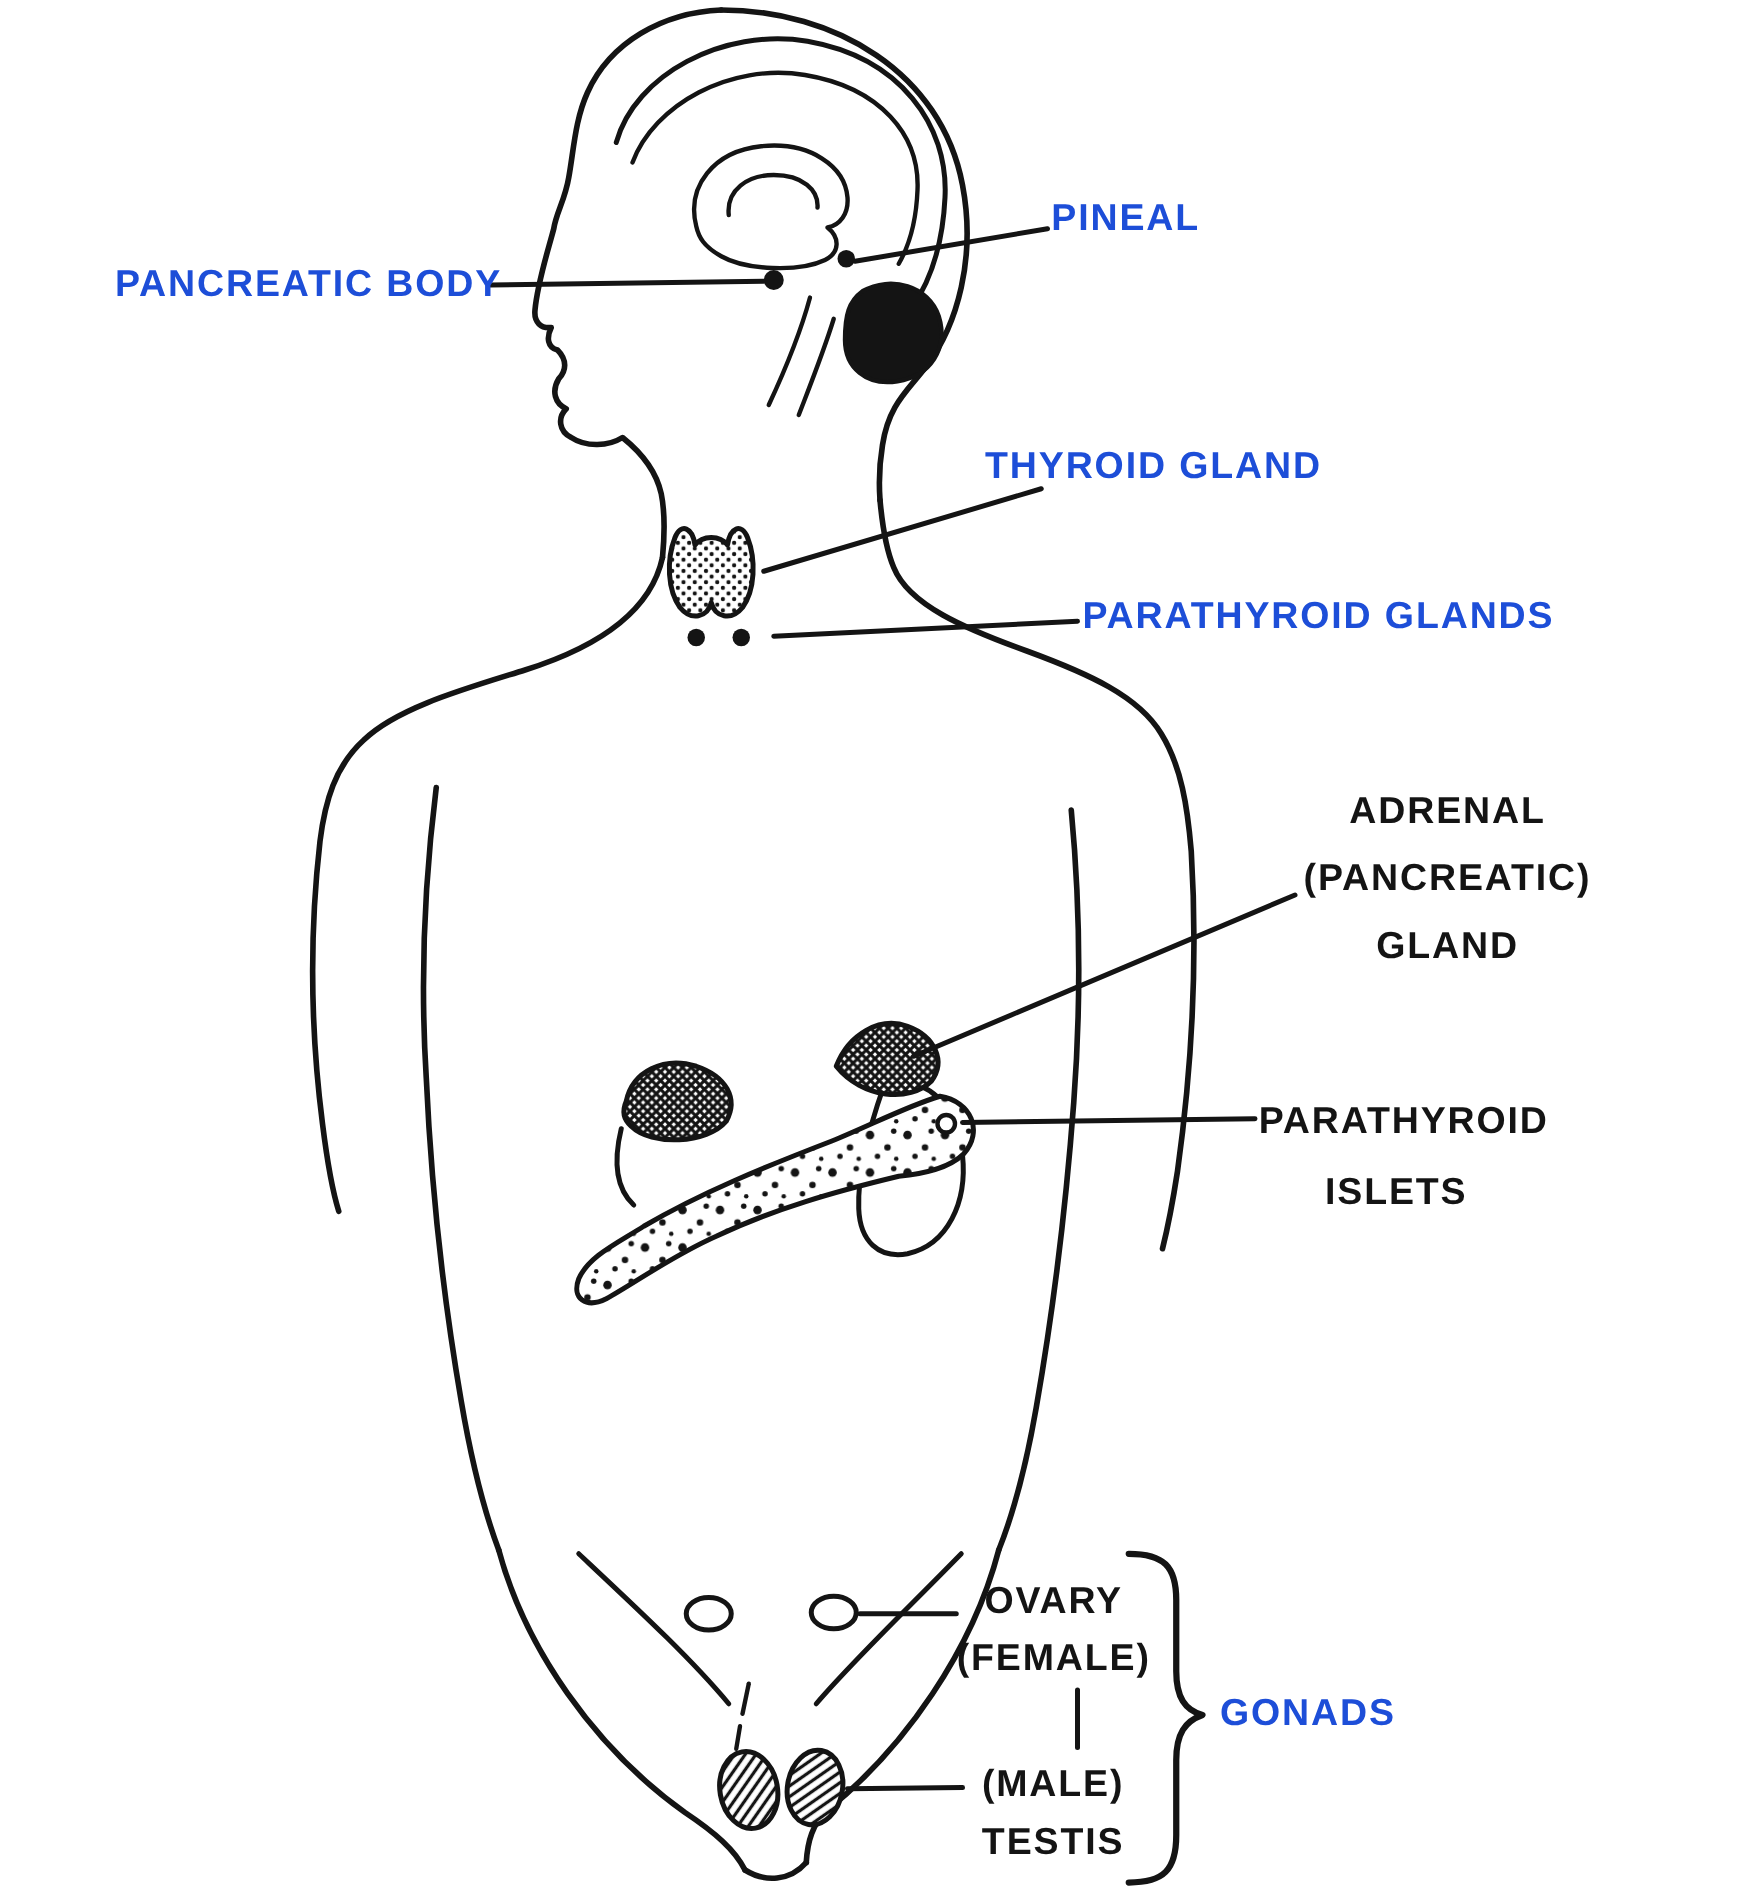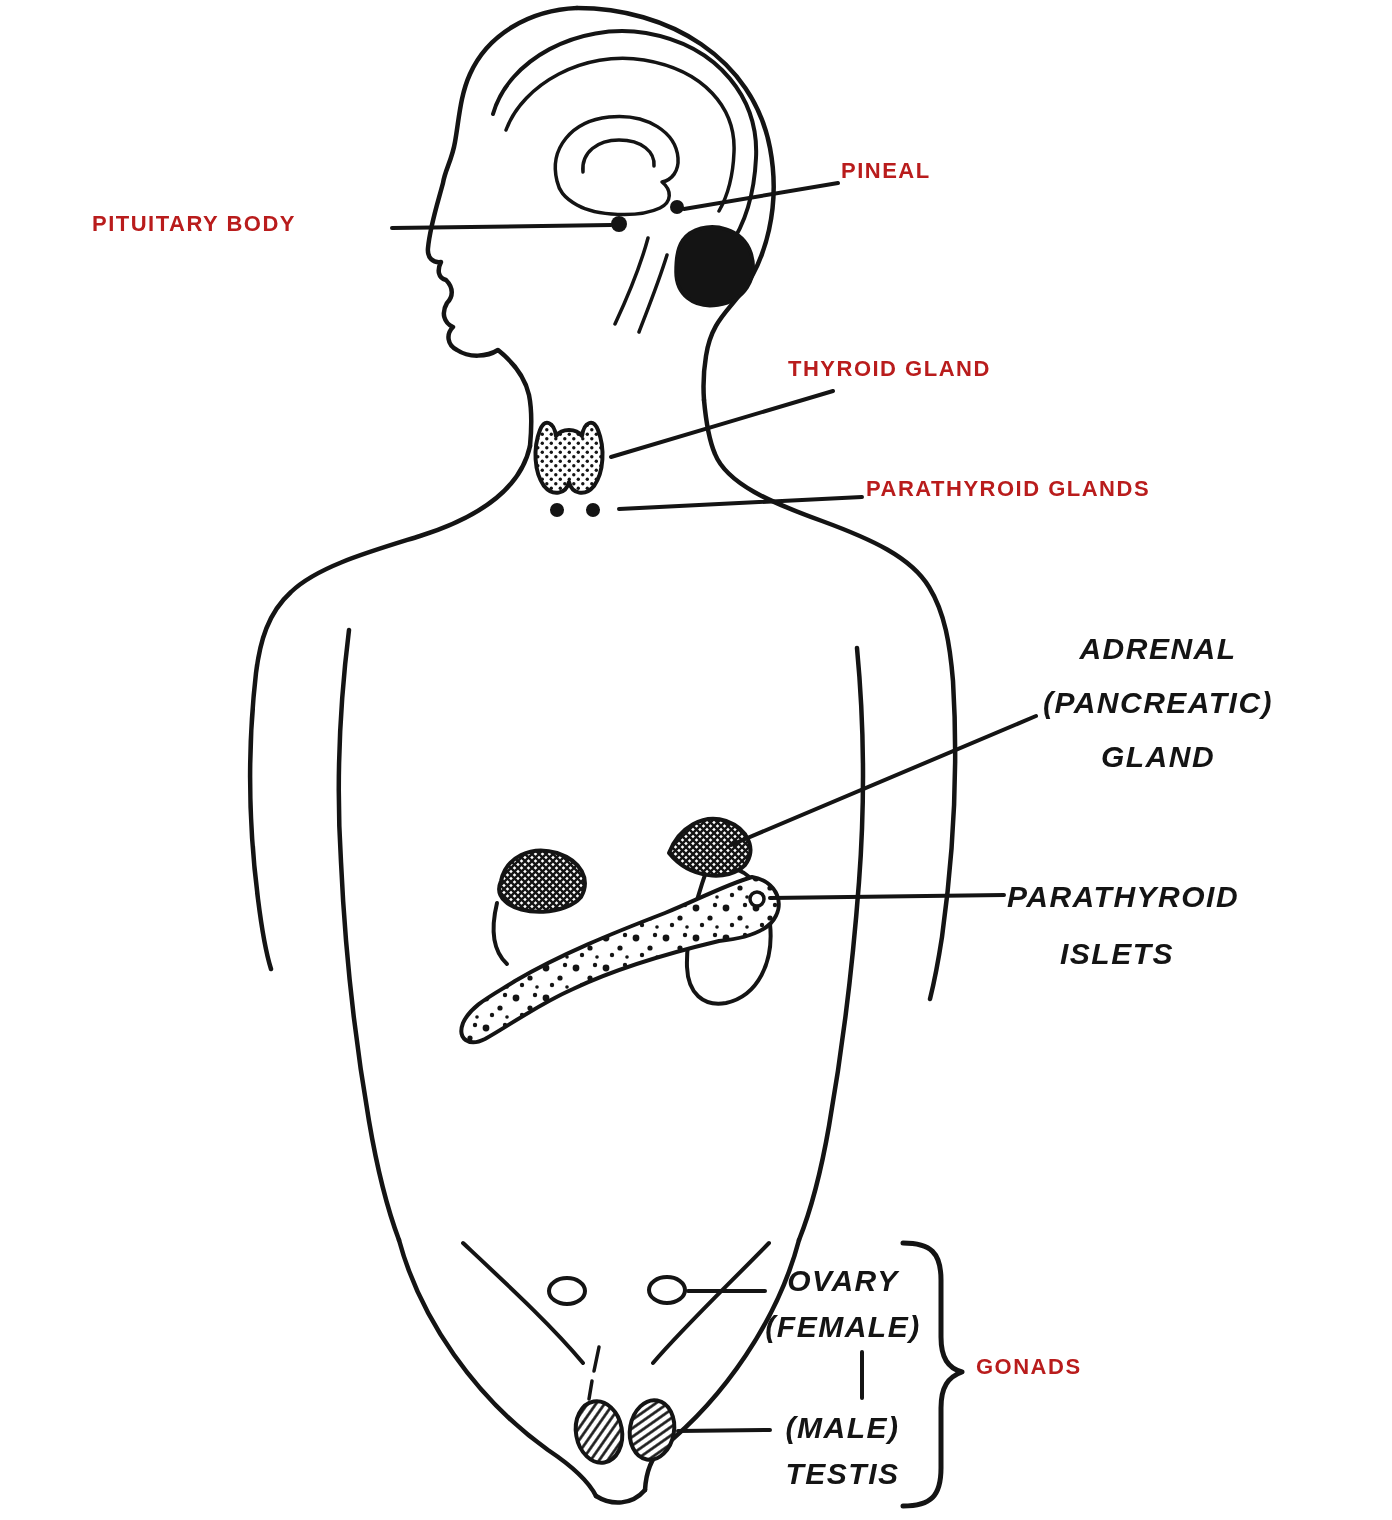--- a/index.html
+++ b/index.html
@@ -17,38 +17,37 @@
   }
   .figure-svg {
     position: absolute;
     left: 0;
     top: 0;
   }
   .label {
     position: absolute;
     font-family: "Liberation Sans", sans-serif;
     font-weight: 700;
-    font-size: 22px;
+    font-size: 30px;
     letter-spacing: 1.5px;
-    color: #b91c1c;
+    color: #1d4ed8;
     white-space: nowrap;
     line-height: 1;
   }
   .label-block {
     position: absolute;
     font-family: "Liberation Sans", sans-serif;
     font-weight: 700;
     font-size: 30px;
     letter-spacing: 1.5px;
     color: #141414;
     text-align: center;
   }
   .label-block > div {
     white-space: nowrap;
-    font-style: italic;
   }
 </style>
 </head>
 <body>
 
 <div class="canvas">
 
   <svg class="figure-svg" width="1392" height="1520" viewBox="0 0 1392 1520">
     <defs>
       <pattern id="stipple" width="9" height="9" patternUnits="userSpaceOnUse">
@@ -124,21 +123,21 @@
       <path stroke-width="4" d="M 1036 716 L 731 845"></path>
       <path stroke-width="4" d="M 1004 895 L 770 898"></path>
       <path stroke-width="4" d="M 765 1291 L 688 1291"></path>
       <path stroke-width="4" d="M 770 1430 L 678 1431"></path>
       <path stroke-width="4" d="M 862 1352 L 862 1398"></path>
 
       <path stroke-width="5" d="M 903 1243 C 931 1243 941 1253 941 1280 L 941 1337 C 941 1358 948 1368 962 1372 C 948 1377 941 1387 941 1408 L 941 1468 C 941 1496 931 1506 903 1506"></path>
     </g>
   </svg>
 
-  <div class="label" style="left:92px; top:213px;">PITUITARY BODY</div>
+  <div class="label" style="left:92px; top:213px;">PANCREATIC BODY</div>
 
   <div class="label" style="left:841px; top:160px;">PINEAL</div>
 
   <div class="label" style="left:788px; top:358px;">THYROID GLAND</div>
 
   <div class="label" style="left:866px; top:478px;">PARATHYROID GLANDS</div>
 
   <div class="label-block" style="left:1028px; top:622px; width:260px; line-height:54px;">
     <div>ADRENAL</div>
     <div>(PANCREATIC)</div>

